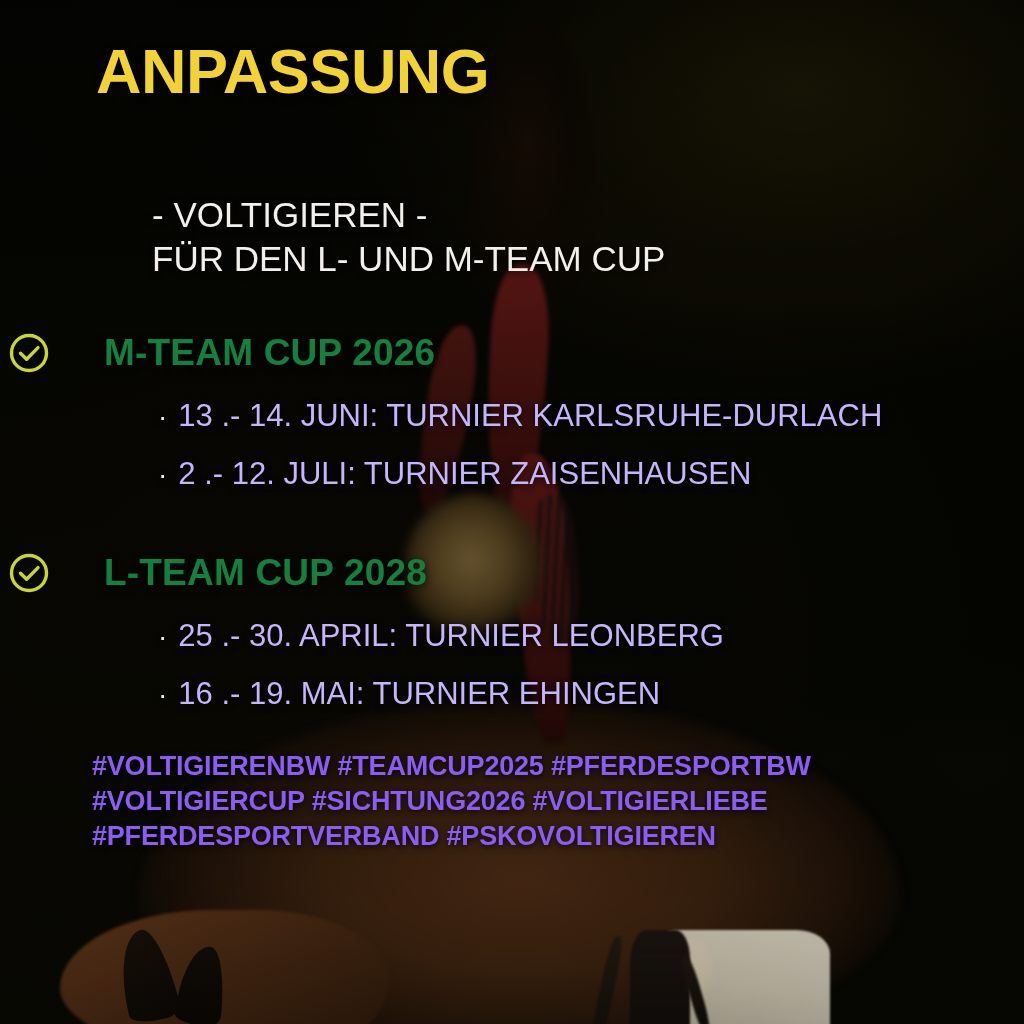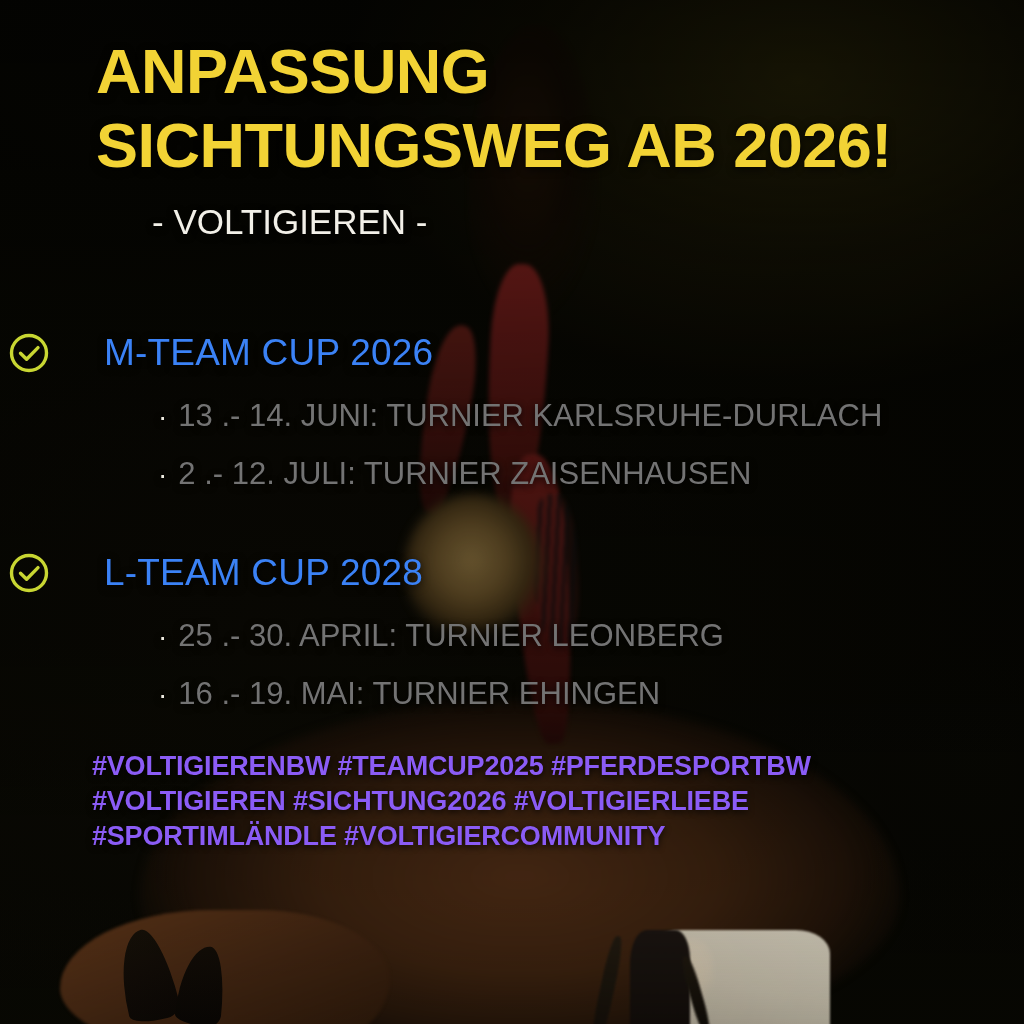--- a/index.html
+++ b/index.html
@@ -207,21 +207,21 @@
     font-weight: 700;
     letter-spacing: -0.5px;
     line-height: 74px;
     white-space: nowrap;
     text-shadow: 0 2px 8px rgba(0,0,0,0.75);
   }
 
   .subtitle {
     position: absolute;
     left: 152px;
-    top: 200px;
+    top: 193px;
     width: 840px;
   }
   .subtitle-line {
     color: #f2f0e8;
     font-size: 35px;
     font-weight: 400;
     line-height: 44px;
     white-space: nowrap;
     text-shadow: 0 2px 7px rgba(0,0,0,0.8);
   }
@@ -246,23 +246,23 @@
   .check-icon {
     position: absolute;
     left: 104px;
     top: 2px;
     width: 42px;
     height: 42px;
     margin-left: -96px;
   }
   .check-icon svg { display: block; }
   .section-title {
-    color: #3b82f6;
+    color: #15803d;
     font-size: 37px;
-    font-weight: 400;
+    font-weight: 700;
     letter-spacing: 0.2px;
     white-space: nowrap;
     text-shadow: 0 2px 8px rgba(0,0,0,0.85);
   }
   .event-list {
     margin: 0;
     padding: 0;
     list-style: none;
   }
   .event-item {
@@ -273,21 +273,21 @@
     white-space: nowrap;
   }
   .event-bullet {
     color: #efece2;
     font-size: 28px;
     line-height: 34px;
     margin-right: 11px;
     text-shadow: 0 2px 7px rgba(0,0,0,0.85);
   }
   .event-text {
-    color: #737373;
+    color: #c4b5fd;
     font-size: 31px;
     font-weight: 400;
     line-height: 36px;
     text-shadow: 0 2px 7px rgba(0,0,0,0.85);
   }
 
   .hashtags {
     position: absolute;
     left: 92px;
     top: 749px;
@@ -332,25 +332,25 @@
   <div class="rider-boot"></div>
   <div class="rein-b"></div>
 
   <div class="bg-layer bg-dim"></div>
   <div class="bg-layer bg-grain"></div>
 
   <div class="content">
 
     <div class="headline">
       <div class="headline-line">ANPASSUNG</div>
-      <div class="headline-line">SICHTUNGSWEG AB 2026!</div>
     </div>
 
     <div class="subtitle">
       <div class="subtitle-line">- VOLTIGIEREN -</div>
+      <div class="subtitle-line">FÜR DEN L- UND M-TEAM CUP</div>
     </div>
 
     <div class="sections">
 
       <div class="section">
         <div class="section-head">
           <span class="check-icon">
             <svg width="42" height="42" viewBox="0 0 42 42">
               <circle cx="21" cy="21" r="17.5" fill="none" stroke="#c8d632" stroke-width="3.4"></circle>
               <path d="M12.5 21.2 L18.6 27.2 L30 15.6" fill="none" stroke="#c8d632" stroke-width="3.4" stroke-linecap="round" stroke-linejoin="round"></path>
@@ -389,18 +389,18 @@
             <span class="event-bullet">·</span>
             <span class="event-text">16 .- 19. MAI: TURNIER EHINGEN</span>
           </li>
         </ul>
       </div>
 
     </div>
 
     <div class="hashtags">
       <div class="hashtag-line">#VOLTIGIERENBW #TEAMCUP2025 #PFERDESPORTBW</div>
-      <div class="hashtag-line">#VOLTIGIEREN #SICHTUNG2026 #VOLTIGIERLIEBE</div>
-      <div class="hashtag-line">#SPORTIMLÄNDLE #VOLTIGIERCOMMUNITY</div>
+      <div class="hashtag-line">#VOLTIGIERCUP #SICHTUNG2026 #VOLTIGIERLIEBE</div>
+      <div class="hashtag-line">#PFERDESPORTVERBAND #PSKOVOLTIGIEREN</div>
     </div>
 
   </div>
 </div>
 
 </body></html>

